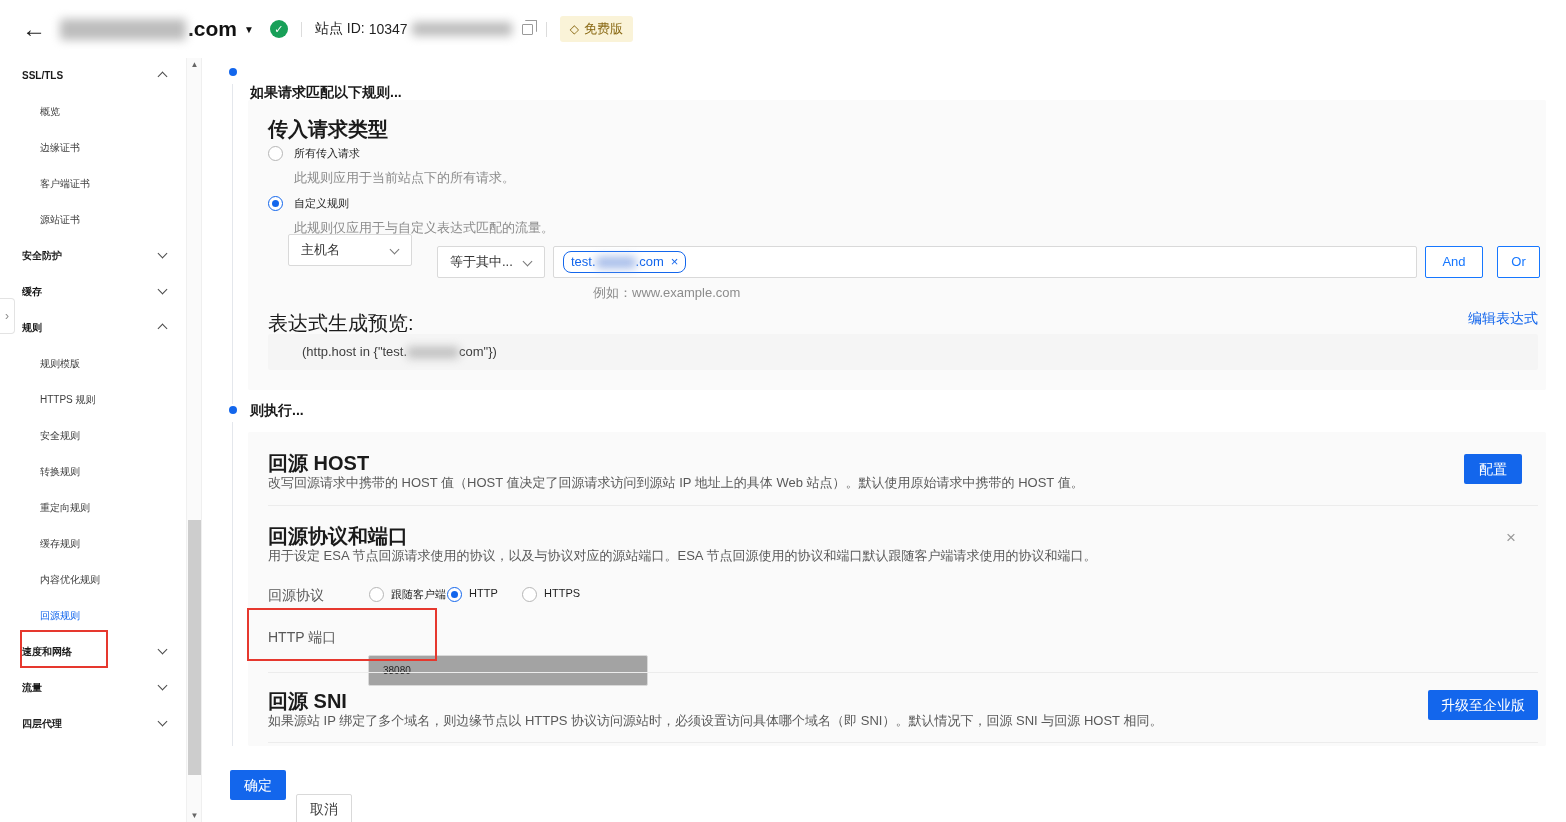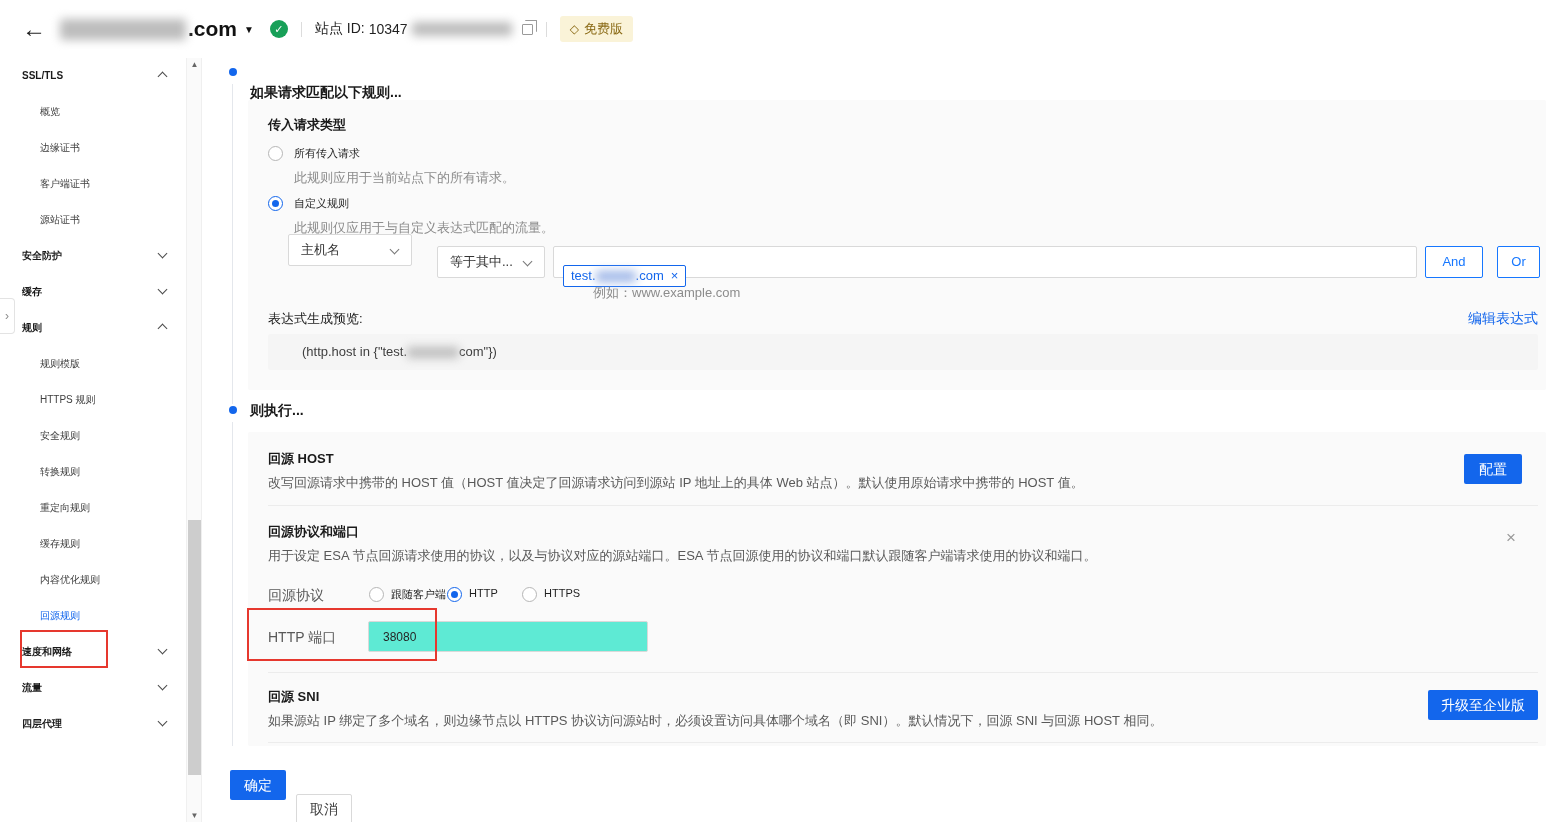--- a/index.html
+++ b/index.html
@@ -35,44 +35,44 @@
   .sb-scroll .arr { position:absolute; left:0; width:15px; text-align:center; font-size:8px; color:#666; }
   .sb-thumb { position:absolute; left:1px; top:462px; width:13px; height:255px; background:#cdcdcd; }
   .collapse-tab { position:absolute; left:0; top:298px; width:15px; height:36px; background:#fff; border:1px solid #e3e3e3; border-left:none; border-radius:0 4px 4px 0; z-index:6; color:#8c8c8c; font-size:12px; text-align:center; line-height:34px; cursor:pointer; }
 
   
   .main { position:absolute; left:202px; top:58px; width:1364px; height:764px; background:#fff; }
   .bullet { position:absolute; width:8px; height:8px; border-radius:50%; background:#1366ec; }
   .vline { position:absolute; left:30px; width:1px; background:#e4e7ec; }
   .step-title { position:absolute; left:48px; font-size:14px; font-weight:bold; color:#1a1a1a; }
   .card { position:absolute; left:46px; width:1298px; background:#fafafa; border-radius:2px; }
-  .card-title { position:absolute; font-size:13px; font-weight:bold; color:#1a1a1a; }
+  .card-title { position:absolute; font-size:20px; font-weight:bold; color:#1a1a1a; }
   .desc { position:absolute; font-size:13px; color:#595959; }
   .desc.light { color:#8c8c8c; }
 
   .radio { position:absolute; width:15px; height:15px; border:1px solid #b6b6b6; border-radius:50%; background:#fff; cursor:pointer; }
   .radio.sel { border-color:#1366ec; border-width:1.5px; }
   .radio.sel::after { content:''; position:absolute; left:2.5px; top:2.5px; width:7px; height:7px; background:#1366ec; border-radius:50%; }
   .radio-label { position:absolute; font-size:11px; color:#1f1f1f; cursor:pointer; }
 
   .select { position:absolute; height:32px; background:#fff; border:1px solid #d9d9d9; border-radius:2px; font-size:13px; color:#333; line-height:30px; padding-left:12px; cursor:pointer; }
   .select .sc { position:absolute; right:13px; top:11px; width:7px; height:7px; border-right:1.5px solid #777; border-bottom:1.5px solid #777; transform:rotate(45deg); }
   .taginput { position:absolute; height:32px; background:#fff; border:1px solid #d9d9d9; border-radius:2px; cursor:text; }
-  .tag { position:absolute; left:9px; top:4px; height:22px; border:1px solid #1366ec; border-radius:2px; color:#1366ec; font-size:13px; line-height:20px; padding:0 7px; background:#fff; display:flex; align-items:center; gap:7px;margin-top:14px; }
+  .tag { position:absolute; left:9px; top:4px; height:22px; border:1px solid #1366ec; border-radius:8px; color:#1366ec; font-size:13px; line-height:20px; padding:0 7px; background:#fff; display:flex; align-items:center; gap:7px; }
   .tag .x { cursor:pointer; font-size:13px; }
   .andor { position:absolute; height:32px; border:1px solid #1677ff; border-radius:2px; background:#fff; color:#1677ff; font-size:13px; text-align:center; line-height:30px; cursor:pointer; }
   .link { color:#1366ec; font-size:14px; cursor:pointer; }
   .preview-box { position:absolute; left:20px; right:8px; height:36px; background:#f5f5f5; border-radius:2px; font-size:13px; color:#404040; line-height:36px; padding-left:34px; }
 
   .btn-primary { position:absolute; background:#1366ec; color:#fff; font-size:14px; border:none; border-radius:2px; height:30px; cursor:pointer; text-align:center; line-height:30px; }
   .btn-plain { position:absolute; background:#fff; color:#404040; font-size:14px; border:1px solid #d9d9d9; border-radius:2px; height:30px; cursor:pointer; text-align:center; line-height:28px; }
   .divider { position:absolute; left:20px; right:8px; height:1px; background:#ececec; }
   .close-x { position:absolute; color:#9a9a9a; font-size:17px; line-height:1; cursor:pointer; }
   .field-label { position:absolute; font-size:14px; color:#595959; }
-  .port-input { position:absolute; height:31px; background:#5eead4; border:1px solid #d9d9d9; border-radius:2px; font-size:12px; color:#262626; padding-left:14px; font-family:"Liberation Sans","DejaVu Sans",sans-serif; }
+  .port-input { position:absolute; height:31px; background:#a3a3a3; border:1px solid #d9d9d9; border-radius:2px; font-size:10px; color:#262626; padding-left:14px; font-family:"Liberation Sans","DejaVu Sans",sans-serif;margin-top:34px; }
 
   .annotation { position:absolute; border:2px solid #e6382e; z-index:10; pointer-events:none; }
 </style>
 </head>
 <body>
 
 <div id="frame">
 
   <div class="header">
     <span class="back">←</span>

